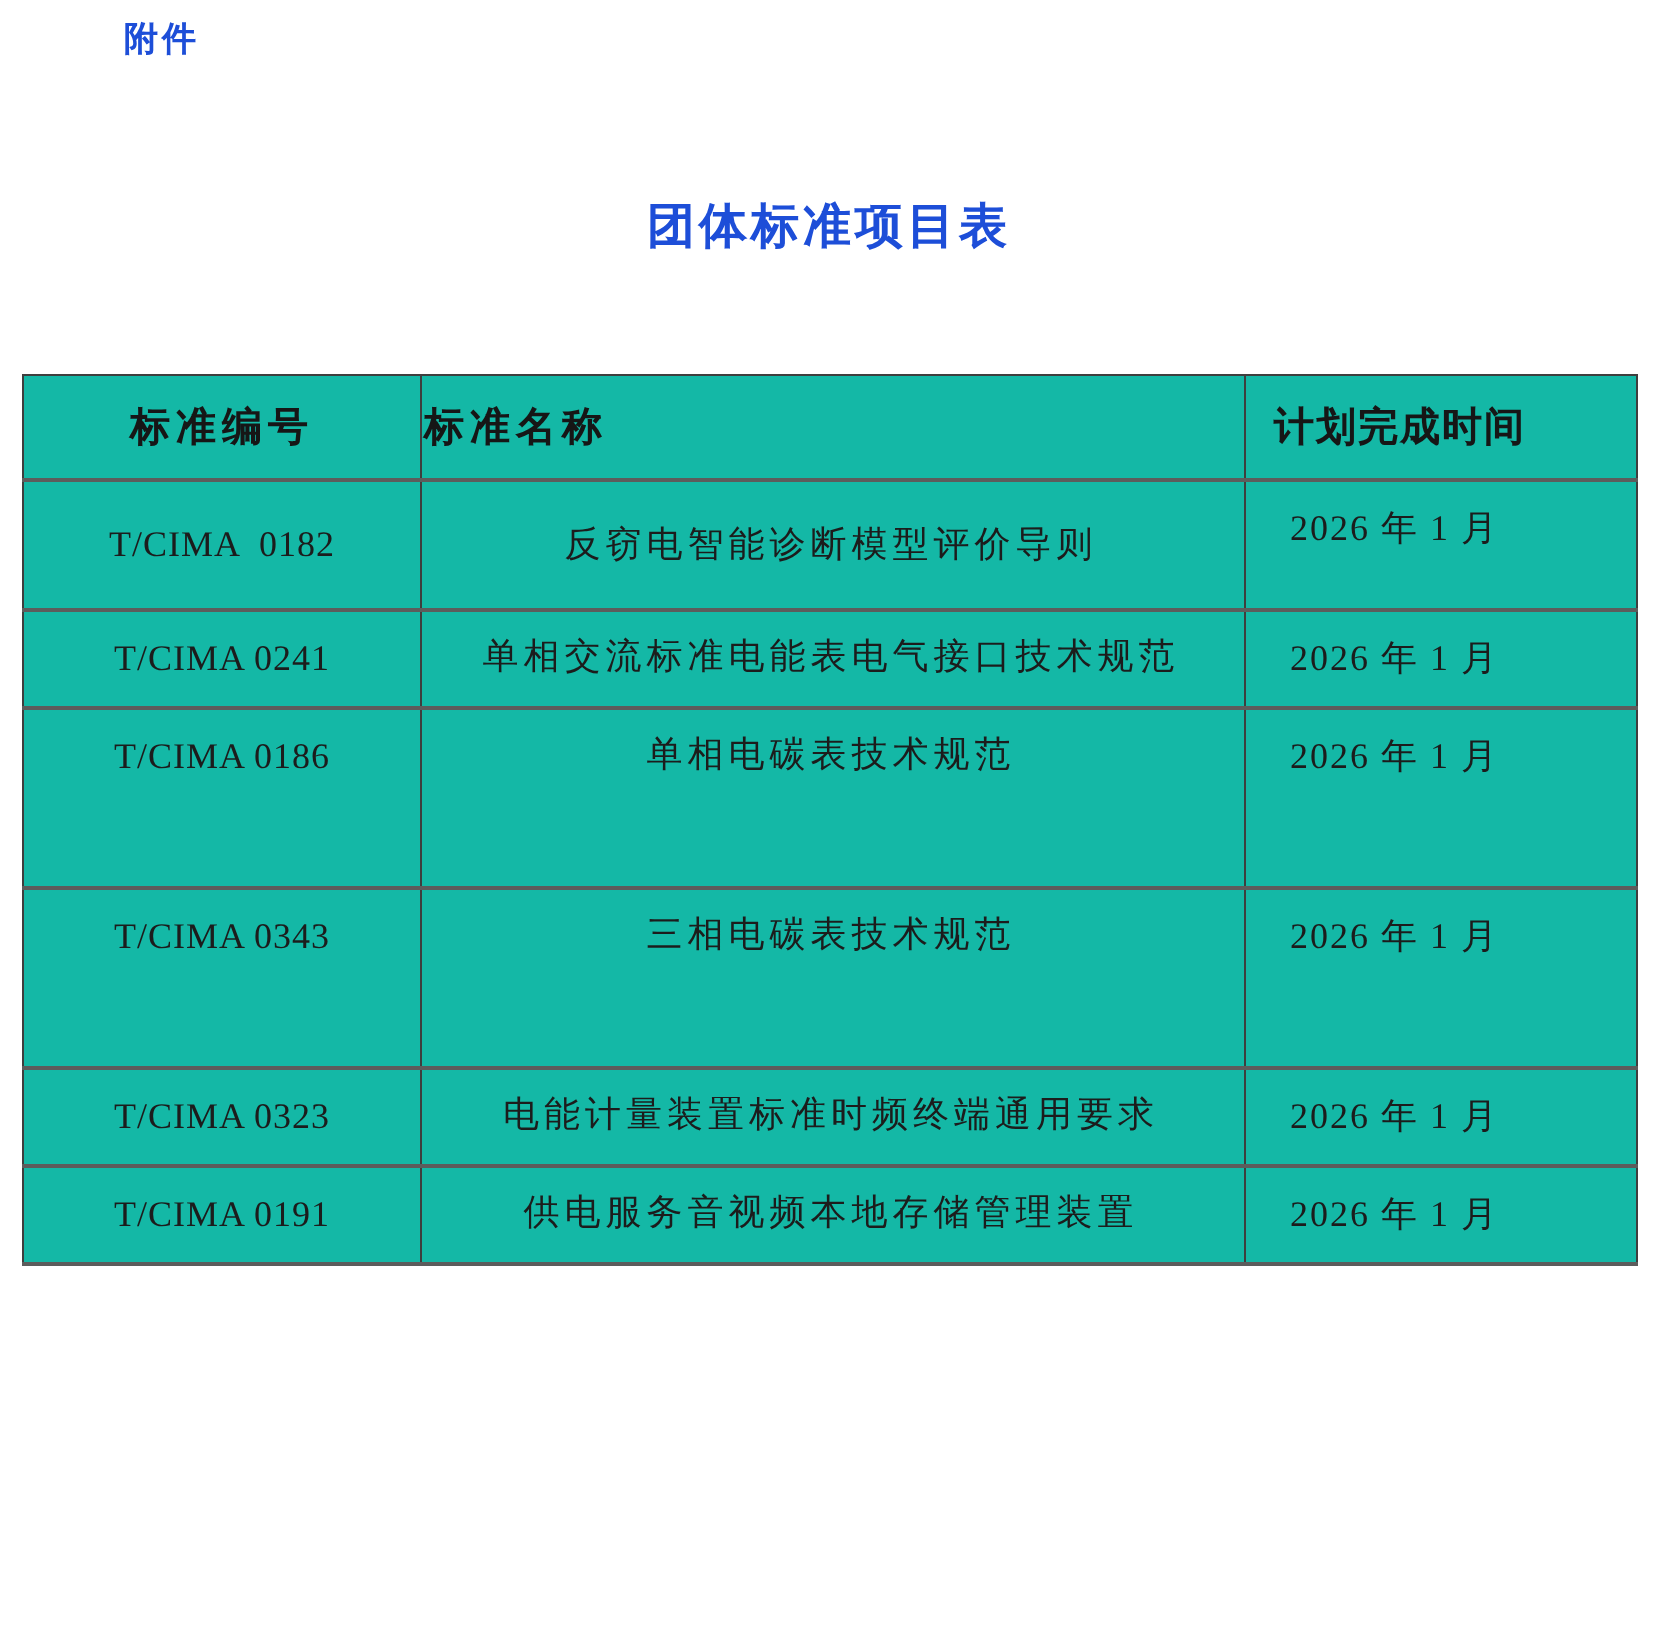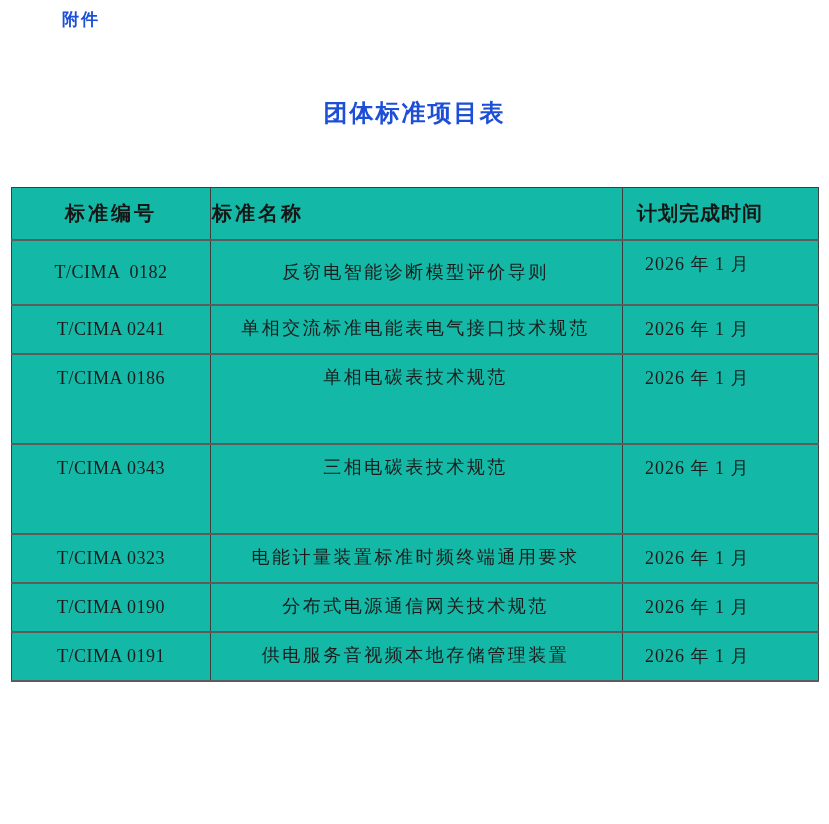--- a/index.html
+++ b/index.html
@@ -154,25 +154,20 @@
     <td class="c-date">2026 年 1 月</td>
   </tr>
 
   <tr>
     <td class="c-id">T/CIMA 0323</td>
     <td class="c-name">电能计量装置标准时频终端通用要求</td>
     <td class="c-date">2026 年 1 月</td>
   </tr>
 
 
-  <tr>
-    <td class="c-id">T/CIMA 0190</td>
-    <td class="c-name">分布式电源通信网关技术规范</td>
-    <td class="c-date">2026 年 1 月</td>
-  </tr>
 
   <tr>
     <td class="c-id">T/CIMA 0191</td>
     <td class="c-name">供电服务音视频本地存储管理装置</td>
     <td class="c-date">2026 年 1 月</td>
   </tr>
 </tbody>
   </table>
 
 </div>

